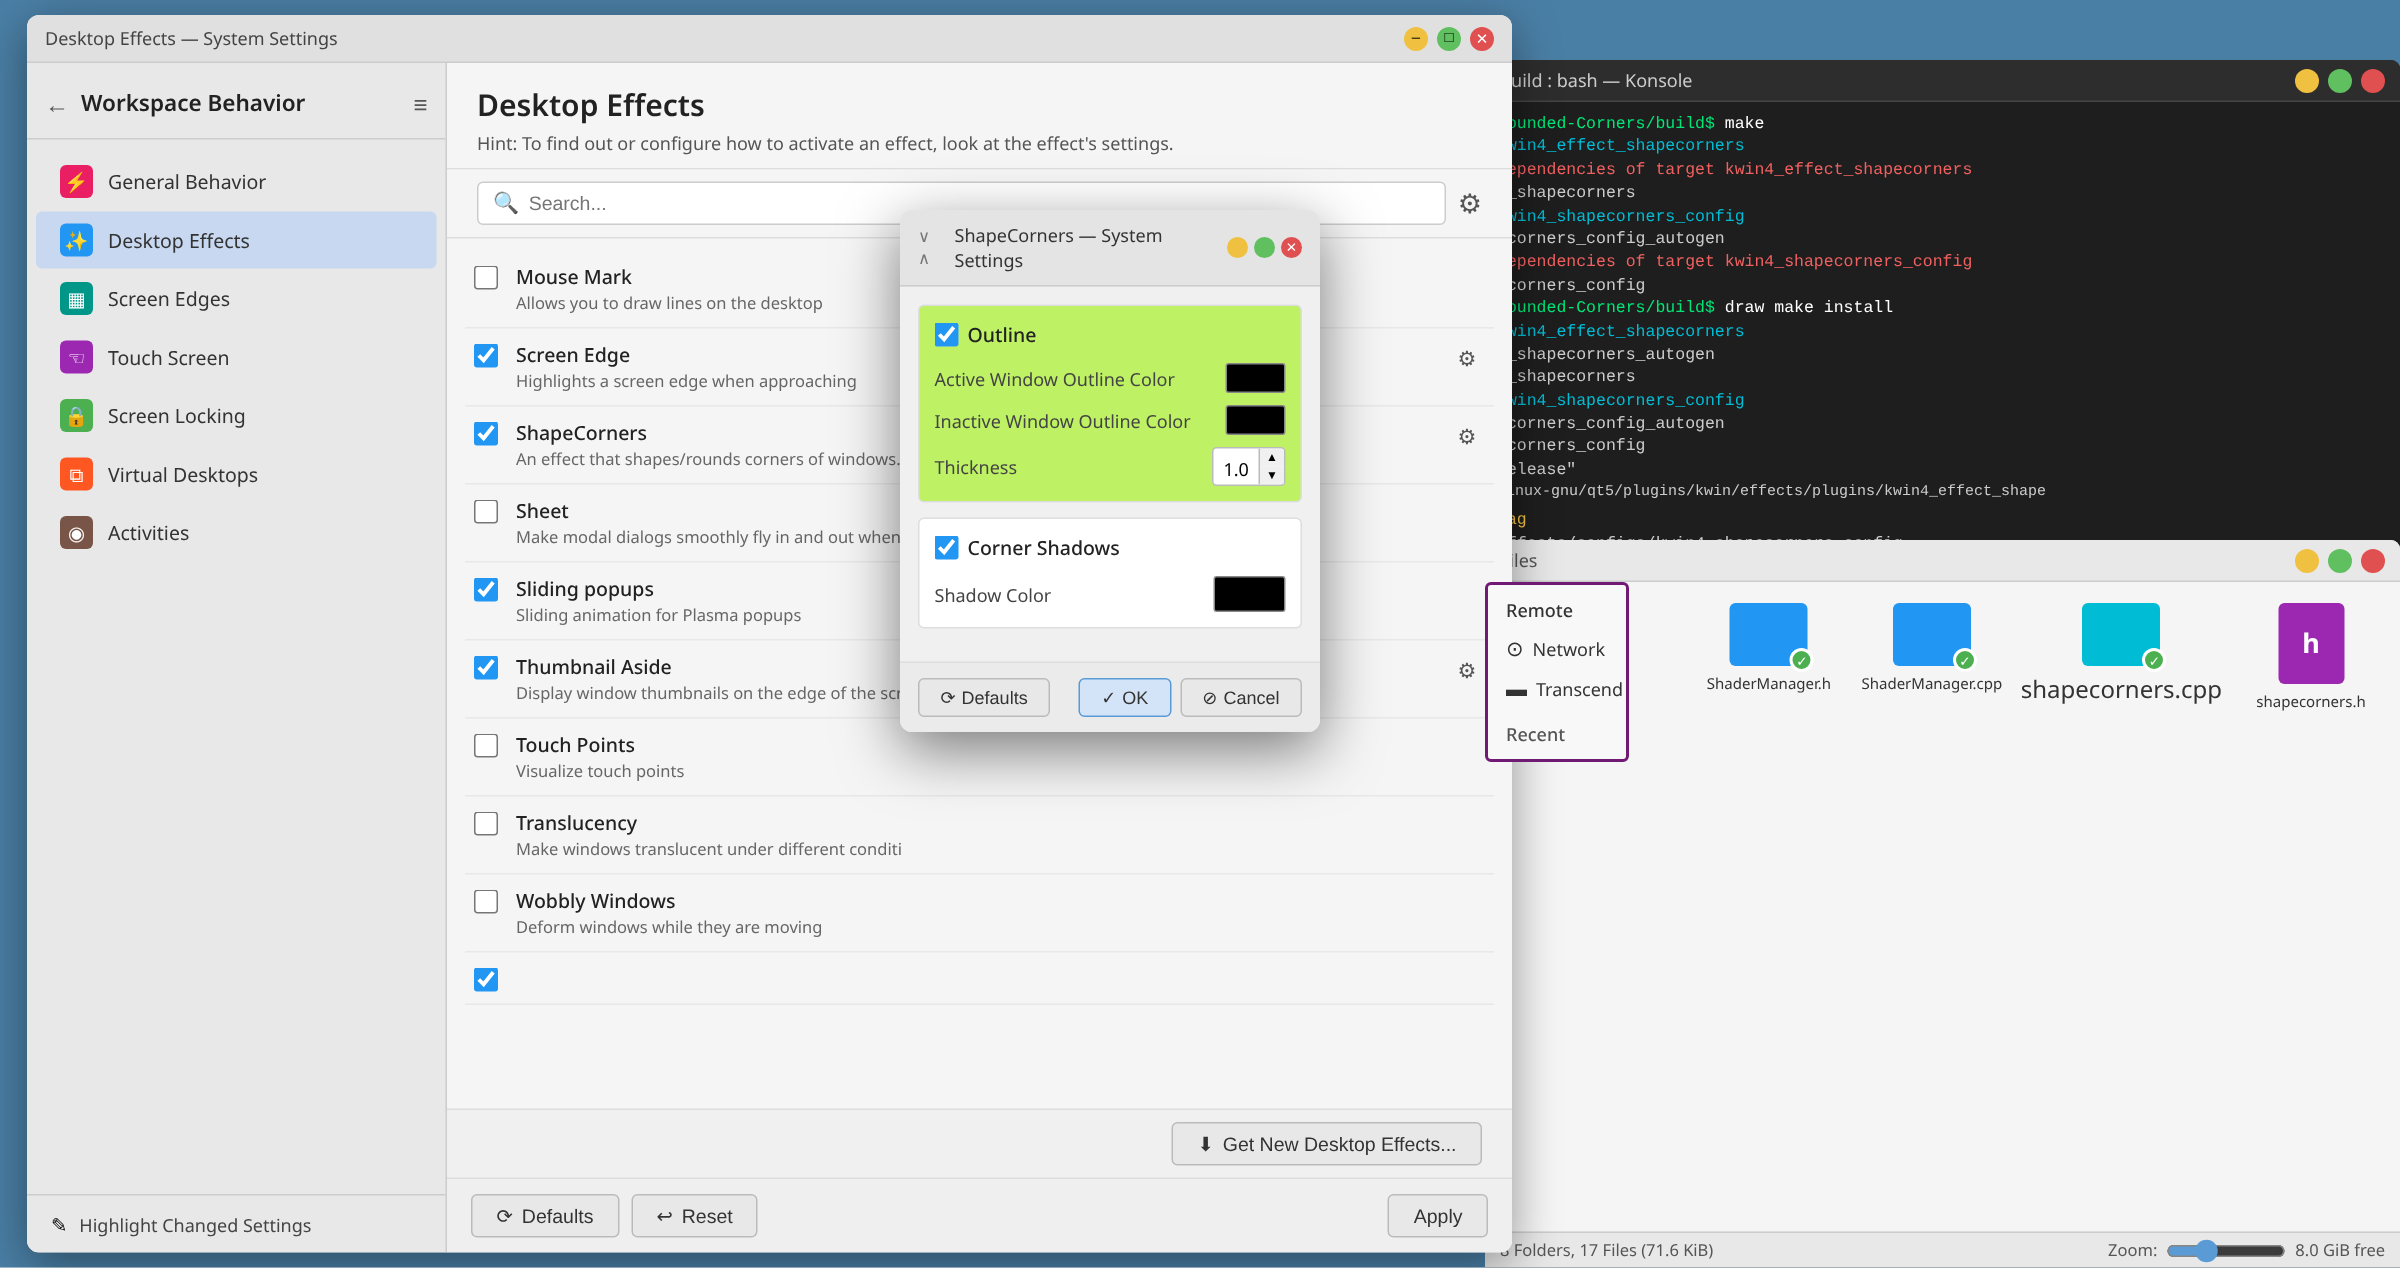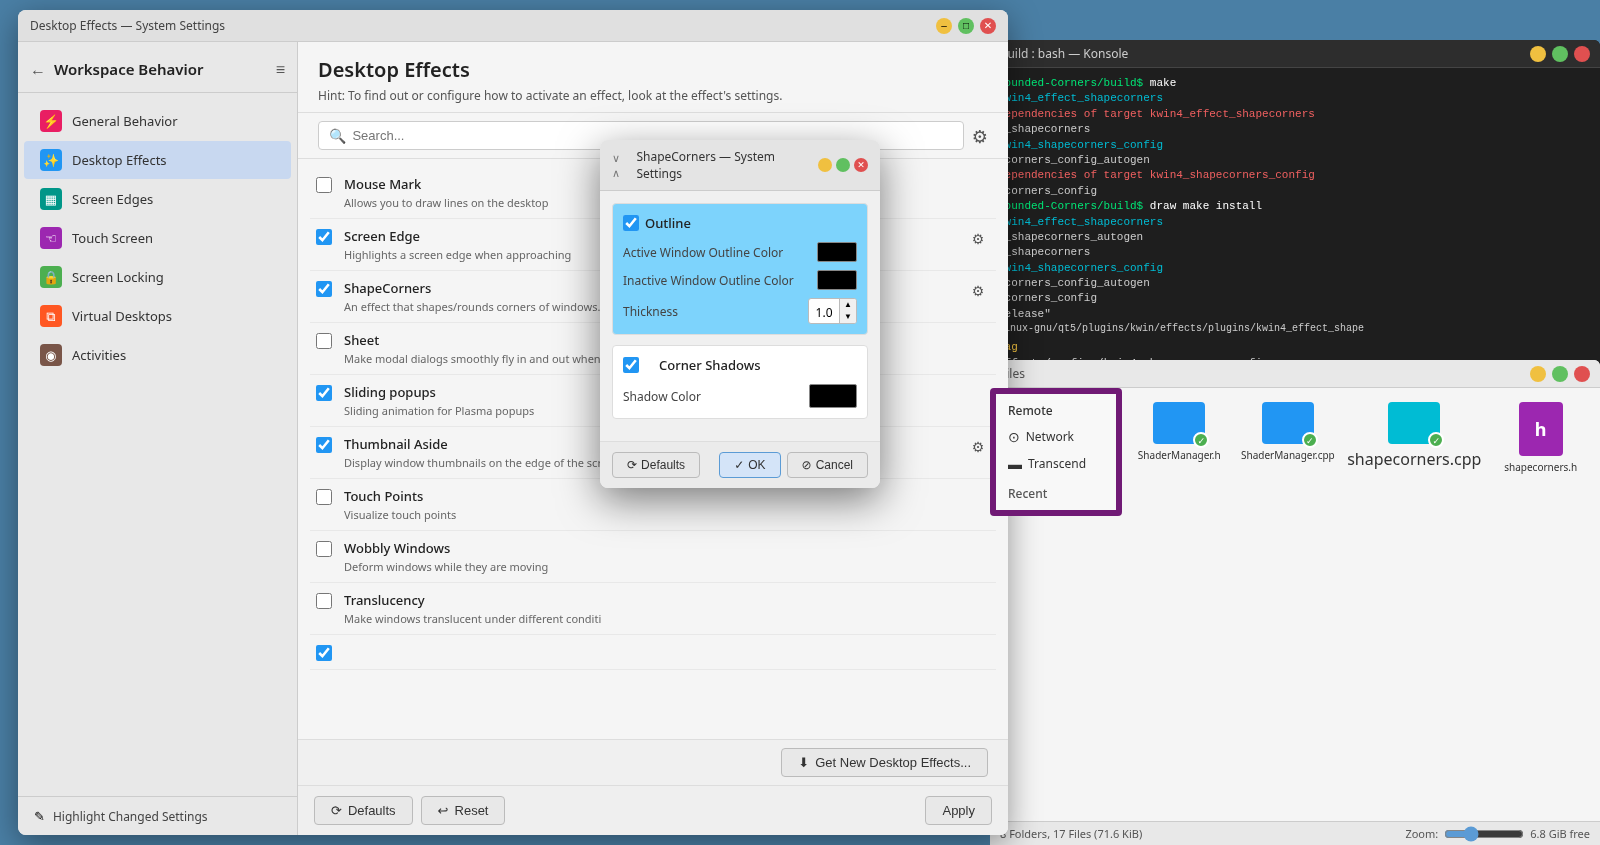--- a/index.html
+++ b/index.html
@@ -475,21 +475,21 @@
       border: 2px solid #5b9bd5;
       border-radius: 50%;
       cursor: pointer;
     }
     input[type="range"] {
       width: 100%;
       accent-color: #5b9bd5;
     }
 
     .outline-section {
-      background: #7dd3fc;
+      background: #bef264;
       border: 1px solid #ddd;
       border-radius: 4px;
       padding: 10px;
       margin-bottom: 10px;
     }
     .outline-header {
       display: flex;
       align-items: center;
       gap: 6px;
       margin-bottom: 10px;
@@ -561,21 +561,21 @@
     .shadow-section {
       background: white;
       border: 1px solid #ddd;
       border-radius: 4px;
       padding: 10px;
       margin-bottom: 10px;
     }
     .shadow-header {
       display: flex;
       align-items: center;
-      gap: 20px;
+      gap: 6px;
       margin-bottom: 10px;
     }
     .shadow-color-row {
       display: flex;
       align-items: center;
       justify-content: space-between;
     }
 
     .dialog-footer {
       padding: 10px 12px;
@@ -645,21 +645,21 @@
 <div class="filemanager-bg">
   <div class="filemanager-titlebar">
     <span style="font-size:12px;color:#555">Files</span>
     <div style="display:flex;gap:6px">
       <button class="terminal-btn" style="background:#f0c040"></button>
       <button class="terminal-btn" style="background:#60c060"></button>
       <button class="terminal-btn" style="background:#e05050"></button>
     </div>
   </div>
 
-  <div style="position:absolute;left:0;top:28px;width:132px;background:#f8f8f8;border:6px solid #701a75;border-radius:4px;z-index:10;padding:4px 0;">
+  <div style="position:absolute;left:0;top:28px;width:96px;background:#f8f8f8;border:2px solid #701a75;border-radius:4px;z-index:10;padding:4px 0;">
     <div style="padding:4px 12px;font-size:12px;color:#333;font-weight:500">Remote</div>
     <div style="padding:4px 12px;font-size:12px;color:#333;display:flex;align-items:center;gap:6px">
       <span style="font-size:14px">⊙</span> Network
     </div>
     <div style="padding:4px 12px;font-size:12px;color:#333;display:flex;align-items:center;gap:6px">
       <span style="font-size:14px">▬</span> Transcend
     </div>
     <div style="padding:4px 12px;font-size:12px;color:#555;font-weight:500;margin-top:4px">Recent</div>
   </div>
 
@@ -688,21 +688,21 @@
       </div>
       <span style="font-size:10px;color:#333">shapecorners.h</span>
     </div>
   </div>
 
   <div class="fm-statusbar">
     <span>8 Folders, 17 Files (71.6 KiB)</span>
     <div style="display:flex;align-items:center;gap:6px">
       <span>Zoom:</span>
       <input type="range" min="0" max="100" value="30" style="width: 80px;">
-      <span>6.8 GiB free</span>
+      <span>8.0 GiB free</span>
     </div>
   </div>
 </div>
 
 <div class="settings-window">
   <div class="settings-titlebar">
     <span class="settings-title-text">Desktop Effects — System Settings</span>
     <div class="win-controls">
       <button class="win-btn win-btn-min">–</button>
       <button class="win-btn win-btn-max">□</button>
@@ -831,30 +831,30 @@
           <input type="checkbox" class="effect-checkbox" style="">
           <div class="effect-info">
             <div class="effect-name">Touch Points</div>
             <div class="effect-desc">Visualize touch points</div>
           </div>
         </div>
 
         <div class="effect-item">
           <input type="checkbox" class="effect-checkbox" style="">
           <div class="effect-info">
-            <div class="effect-name">Wobbly Windows</div>
-            <div class="effect-desc">Deform windows while they are moving</div>
+            <div class="effect-name">Translucency</div>
+            <div class="effect-desc">Make windows translucent under different conditi</div>
           </div>
         </div>
 
         <div class="effect-item">
           <input type="checkbox" class="effect-checkbox" style="">
           <div class="effect-info">
-            <div class="effect-name">Translucency</div>
-            <div class="effect-desc">Make windows translucent under different conditi</div>
+            <div class="effect-name">Wobbly Windows</div>
+            <div class="effect-desc">Deform windows while they are moving</div>
           </div>
         </div>
 
         <div class="effect-item">
           <input type="checkbox" class="effect-checkbox" checked="" style="">
         </div>
       </div>
 
       <div style="padding: 8px 20px; border-top: 1px solid #ddd; background:#f0f0f0; display:flex; justify-content:flex-end;">
         <button class="get-effects-btn">

